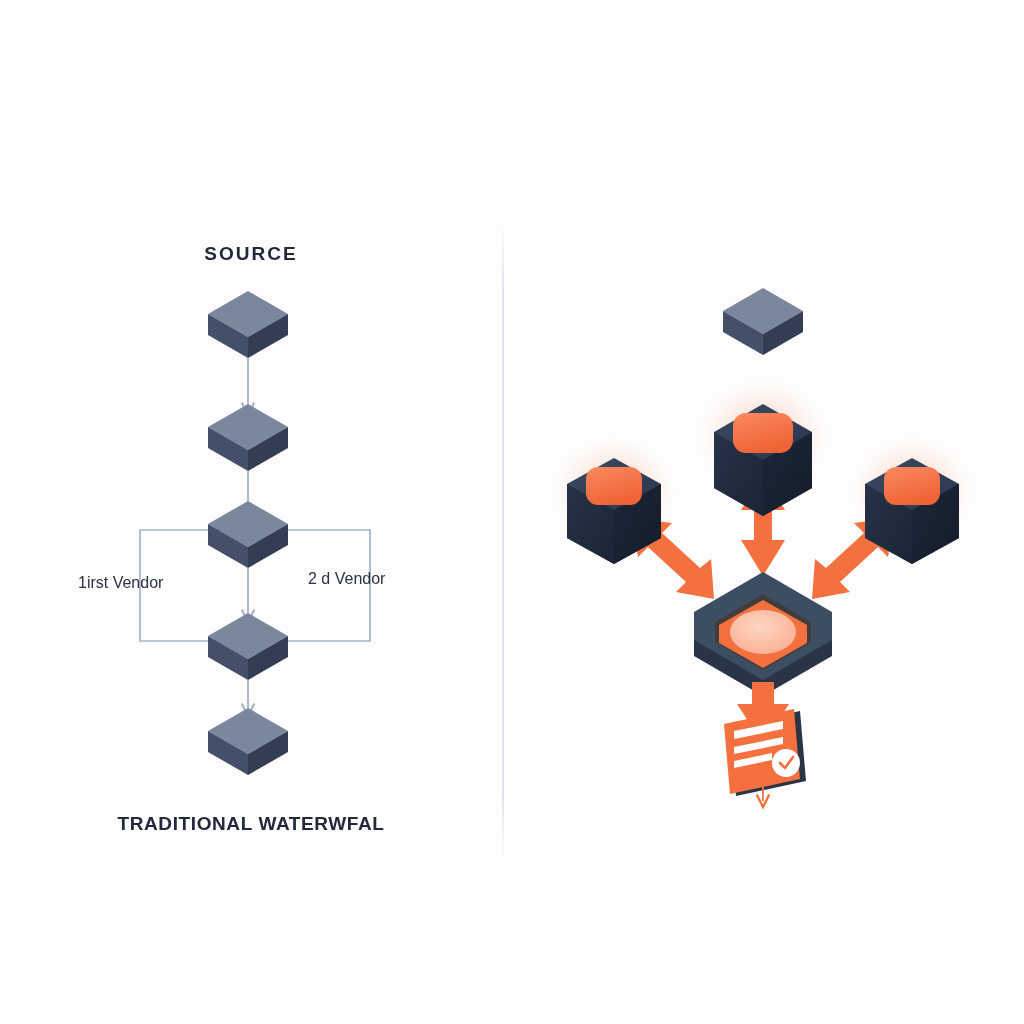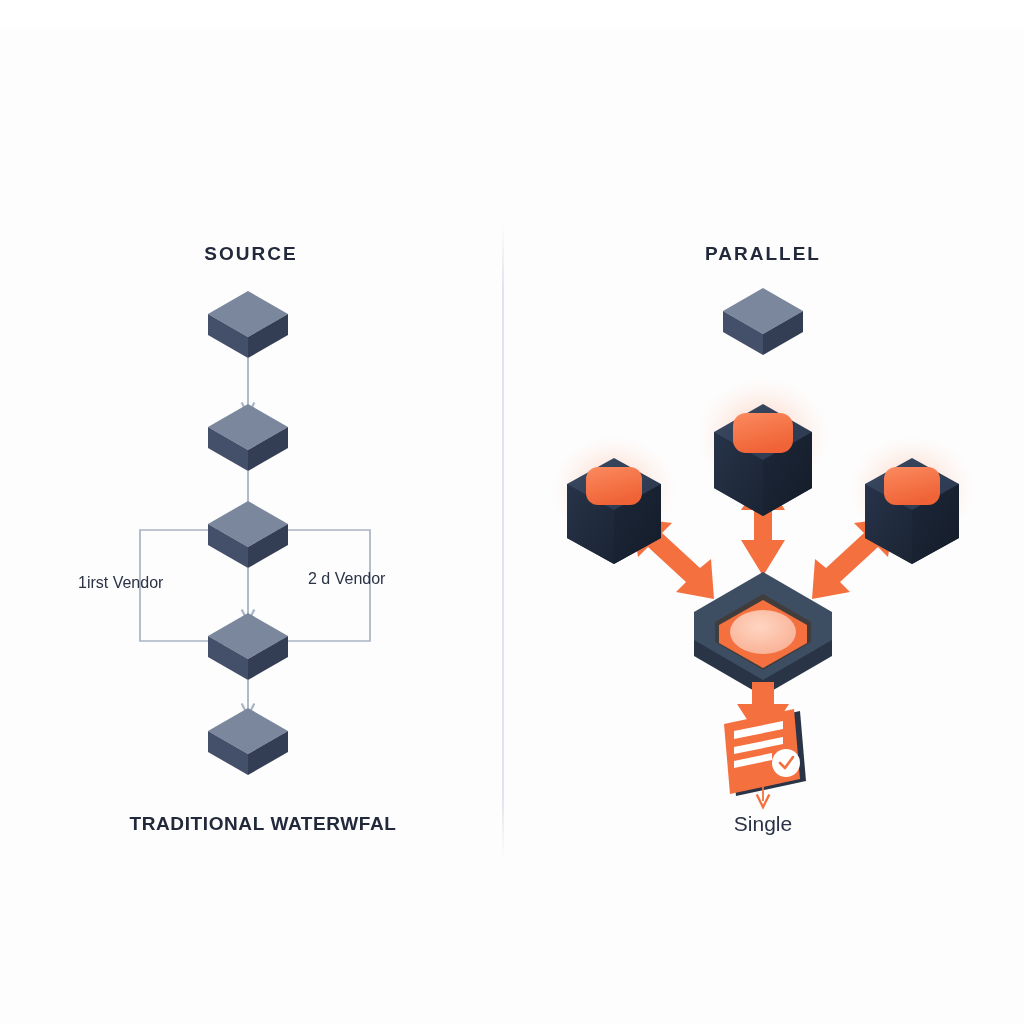--- a/index.html
+++ b/index.html
@@ -48,21 +48,21 @@
 
   .caption {
     position: absolute;
     font-weight: bold;
     font-size: 19px;
     letter-spacing: 0.6px;
     color: #22293a;
     text-align: center;
     white-space: nowrap;
   }
-  #caption-left { left: 12px; top: 785px; width: 502px; }
+  #caption-left { left: 0; top: 785px; width: 502px; }
 
   .caption-soft {
     position: absolute;
     left: 502px;
     top: 782px;
     width: 522px;
     text-align: center;
     font-size: 21px;
     line-height: 28px;
     color: #2b3246;
@@ -234,25 +234,23 @@
       <polygon points="734,733 772,725 772,732 734,740" fill="#ffffff"></polygon>
       <circle cx="786" cy="735" r="14" fill="#ffffff"></circle>
       <path d="M780,735 L785,740 L793,729" fill="none" stroke="#f4703f" stroke-width="2.6" stroke-linecap="round" stroke-linejoin="round"></path>
     </g>
 
     <line x1="763" y1="743" x2="763" y2="773" stroke="#f4703f" stroke-width="1.8" marker-end="url(#arrThinOrange)"></line>
   </svg>
 
   <div class="header-label" id="header-left">SOURCE</div>
 
-  <div class="header-label" id="header-right">PARALLEL</div>
 
   <div class="vendor-label" id="vendor-label-1">1irst Vendor</div>
 
   <div class="vendor-label" id="vendor-label-2">2 d Vendor</div>
 
   <div class="caption" id="caption-left">TRADITIONAL WATERWFAL</div>
 
   <div class="caption-soft">
-    <span>Single</span>
   </div>
 
 </div>
 
 </body></html>

